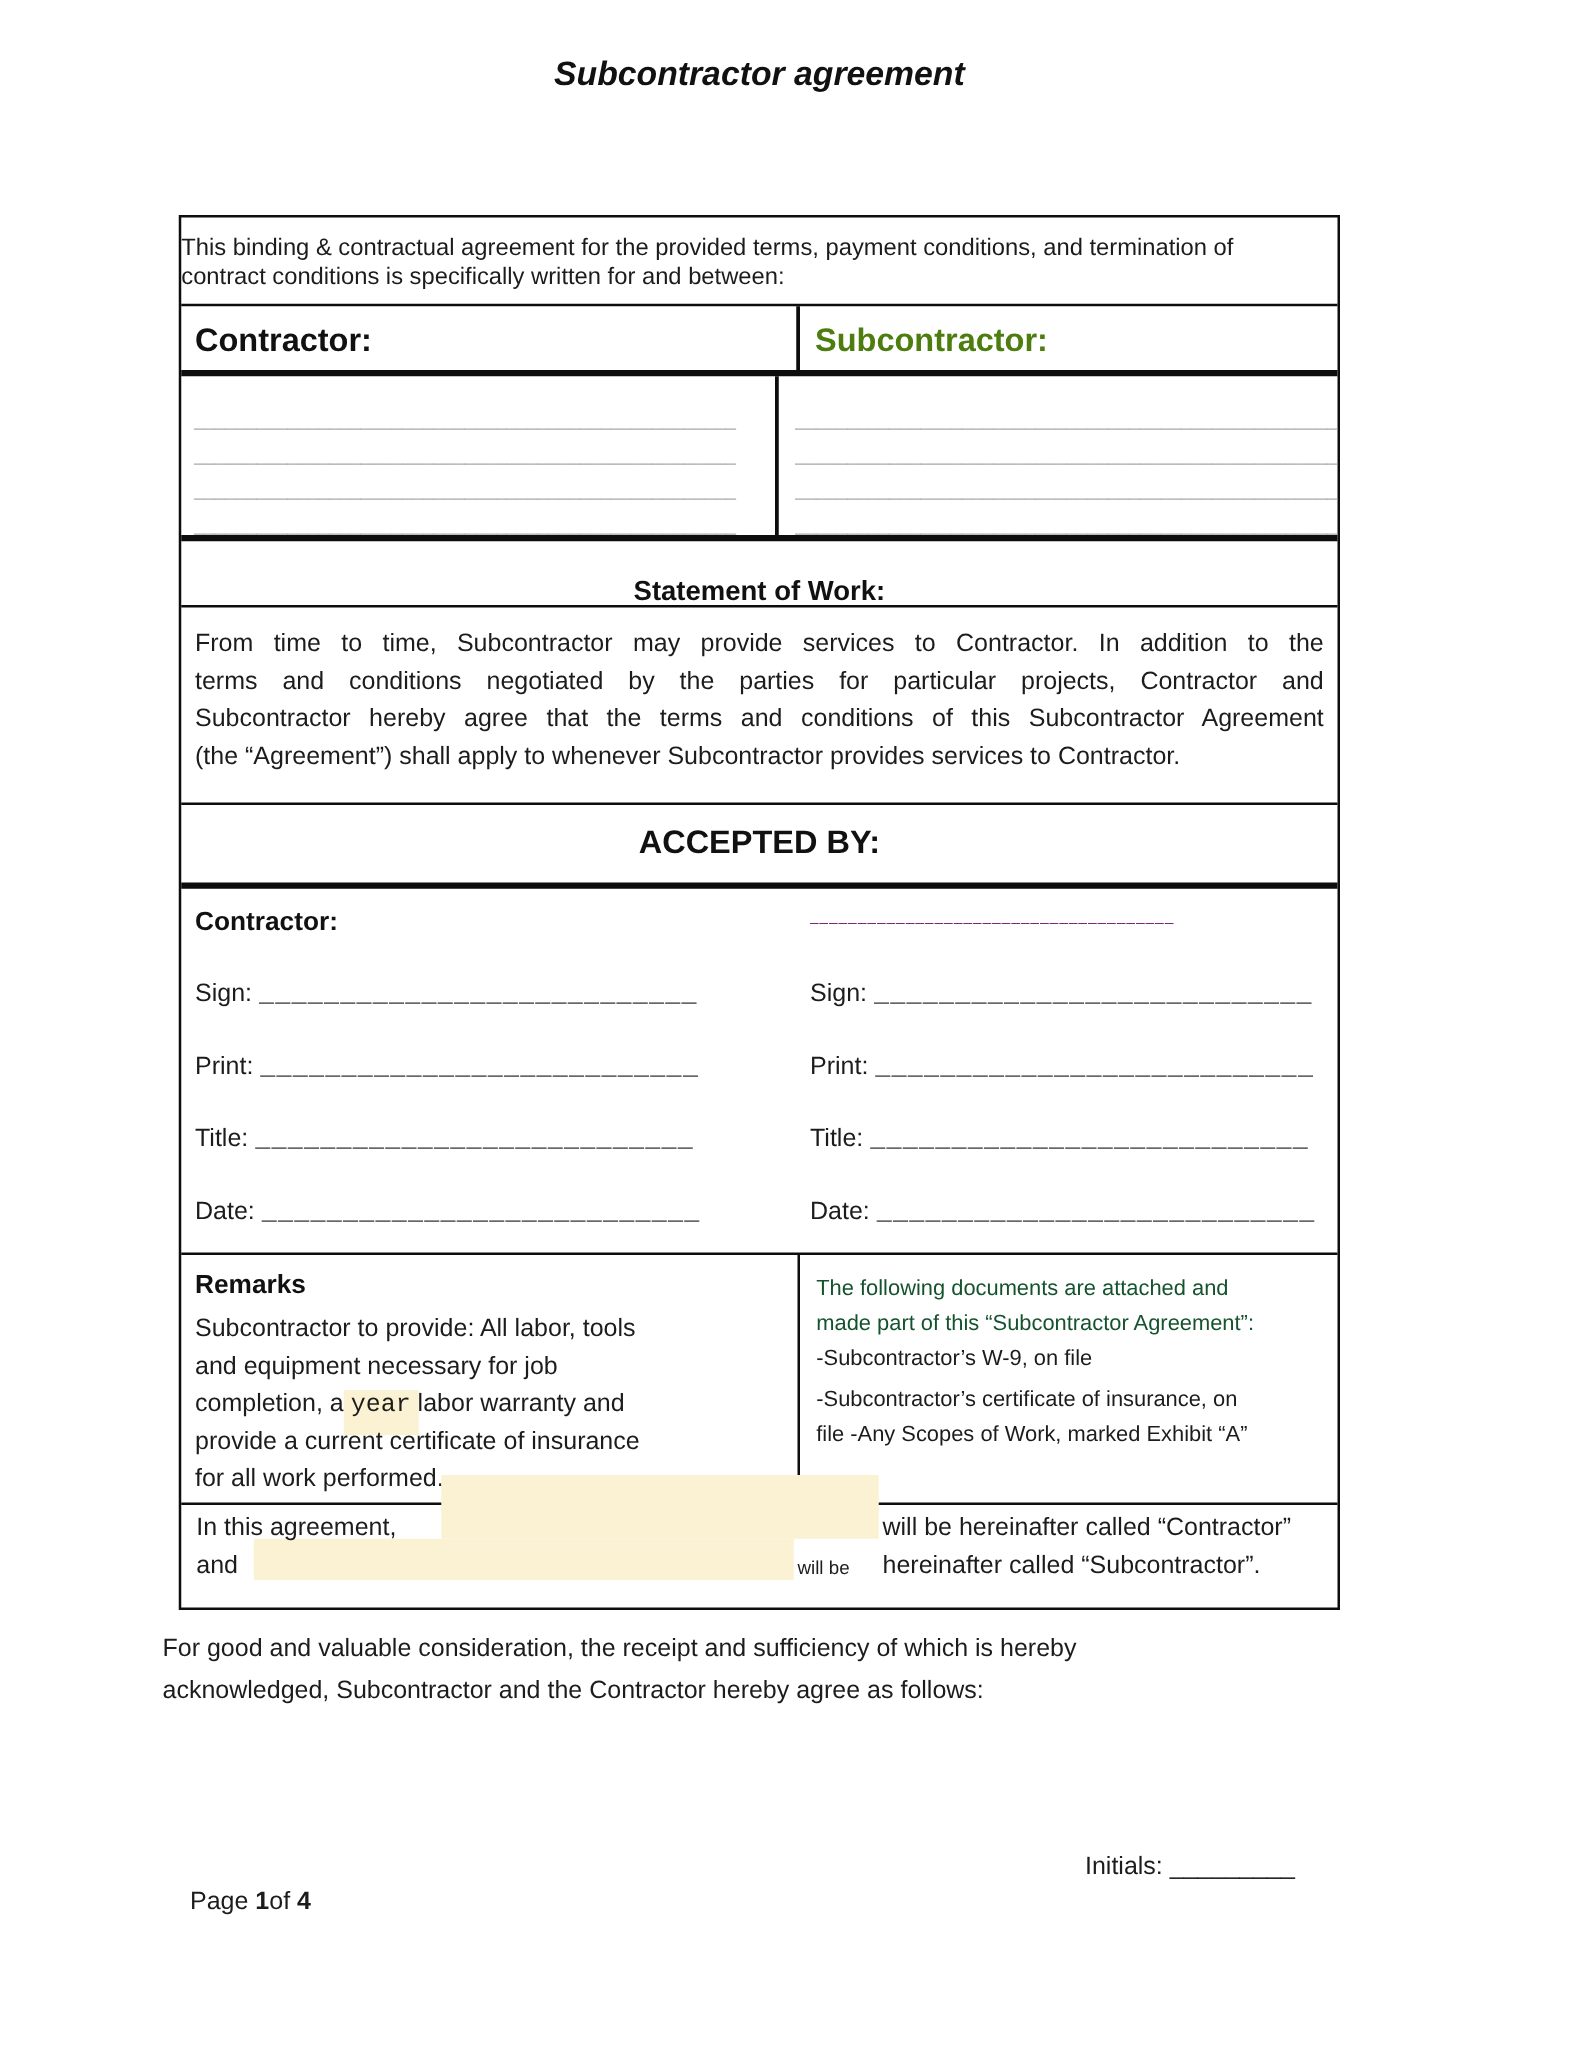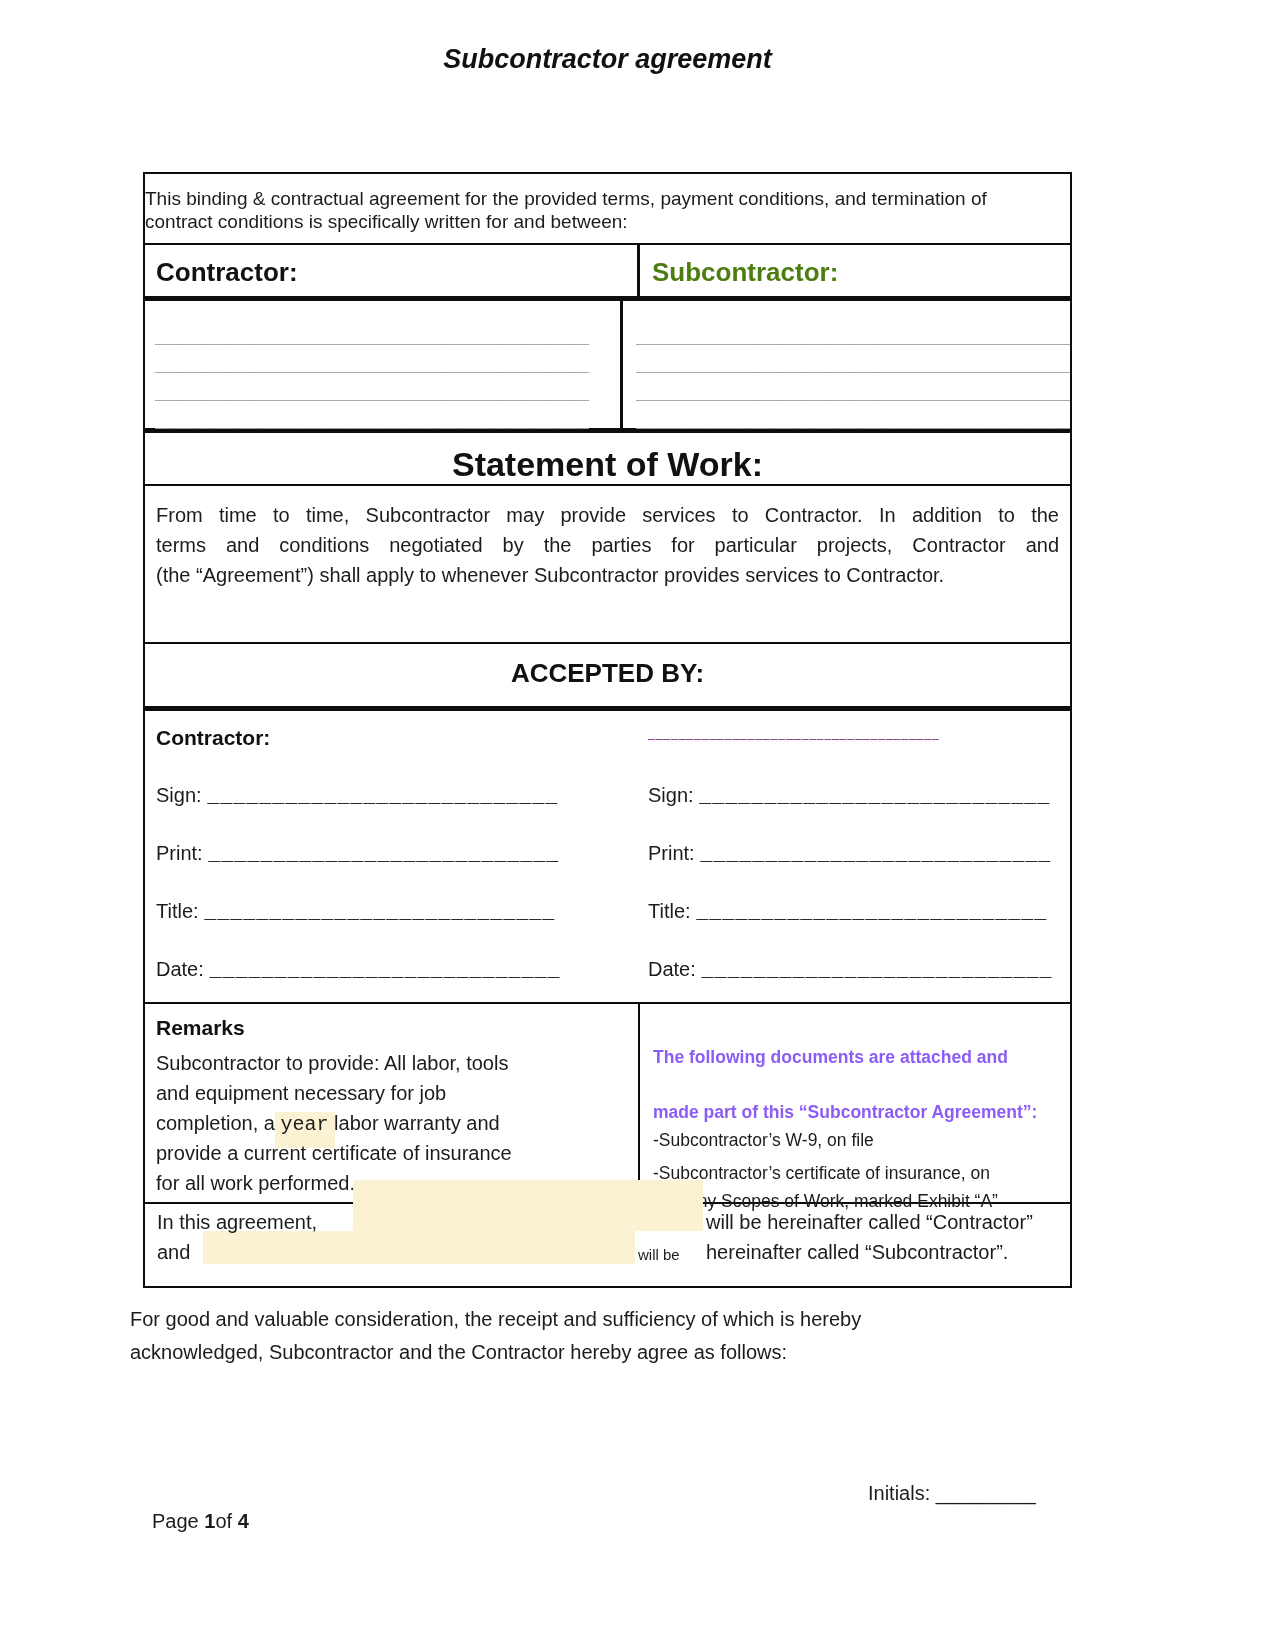--- a/index.html
+++ b/index.html
@@ -25,21 +25,21 @@
   .r-headers { height:56px; display:flex; }
   .r-headers .cell-l { width:495px; border-right:3px solid #0d0d0d; padding:12px 0 0 11px;
     font-size:26px; font-weight:bold; color:#111; }
   .r-headers .cell-r { flex:1; padding:12px 0 0 12px; font-size:26px; font-weight:bold; color:#4d7c0f; }
   
   .r-blanks { height:132px; display:flex; }
   .r-blanks .cell-l { width:495px; border-right:3px solid #0d0d0d; padding:22px 0 0 10px; }
   .r-blanks .cell-r { flex:1; padding:22px 0 0 13px; }
   .blankline { font-size:15px; line-height:28px; color:#a6a6a6; letter-spacing:0px; white-space:nowrap; overflow:hidden; }
   
-  .r-sowhead { height:53px; text-align:center; font-size:34px; font-weight:bold; color:#111; padding-top:12px; }
+  .r-sowhead { height:53px; text-align:center; font-size:22px; font-weight:bold; color:#111; padding-top:27px; }
   .r-sowhead { border-bottom-width:2px; }
   .r-sowbody { height:158px; padding:14px 11px 0 11px; font-size:20px; line-height:30px; }
   .jline { text-align:justify; height:30px; overflow:hidden; }
   .jline::after { content:""; display:inline-block; width:100%; }
   .r-acchead { height:67px; text-align:center; font-size:26px; font-weight:bold; color:#111; padding-top:14px; }
   
   .r-sign { height:293px; position:relative; font-size:20px; }
   .sig-col { position:absolute; top:0; }
   .sig-col-left { left:11px; width:470px; }
   .sig-col-right { left:503px; width:415px; }
@@ -48,21 +48,21 @@
   .sig-row { height:26px; margin-bottom:32px; white-space:nowrap; }
   .sig-row .lbl { display:inline-block; }
   .sig-row .bl { letter-spacing:1px;font-family:Liberation Mono, monospace; }
   
   .r-remarks { height:200px; display:flex; }
   .r-remarks .cell-l { width:495px; border-right:2px solid #0d0d0d; padding:12px 10px 0 11px; position:relative; }
   .r-remarks .cell-r { flex:1; padding:12px 8px 0 13px; }
   .remarks-head { font-size:21px; font-weight:bold; color:#111; height:28px; margin-bottom:4px; }
   .remarks-line { font-size:20px; line-height:30px; height:30px; }
   .hl { background:#FBF1D3; padding:1px 6px 12px 6px; margin:-1px -6px -12px -6px;font-family:Liberation Mono, monospace; }
-  .docs-head { font-size:17.5px; font-weight:bold; line-height:28px; color:#8b5cf6;margin-top:27px; }
+  .docs-head { font-size:17.5px; font-weight:normal; line-height:28px; color:#14532d; }
   .docs-item { font-size:17.5px; line-height:28px; }
   .docs-gap { height:5px; }
   
   .r-clause { position:relative; height:74px; font-size:20px; }
   .redact { position:absolute; background:#FBF1D3; }
   .redact-1 { left:208px; top:-24px; width:350px; height:51px; z-index:2; }
   .redact-2 { left:58px; top:27px; width:432px; height:33px; z-index:1; }
   .clause-txt { position:absolute; z-index:3; white-space:nowrap; }
   .ct-1a { left:12px; top:7px; }
   .ct-1b { left:561px; top:7px; }
@@ -108,20 +108,21 @@
         <div class="blankline">____________________________________________________</div>
         <div class="blankline">____________________________________________________</div>
       </div>
     </div>
 
     <div class="row r-sowhead">Statement of Work:</div>
 
     <div class="row r-sowbody">
       <div class="jline">From time to time, Subcontractor may provide services to Contractor. In addition to the</div>
       <div class="jline">terms and conditions negotiated by the parties for particular projects, Contractor and</div>
+      <div class="jline">Subcontractor hereby agree that the terms and conditions of this Subcontractor Agreement</div>
       <div>(the “Agreement”) shall apply to whenever Subcontractor provides services to Contractor.</div>
     </div>
 
     <div class="row r-acchead thickb">ACCEPTED BY:</div>
 
     <div class="row r-sign">
       <div class="sig-col sig-col-left">
         <div class="sig-head">Contractor:</div>
         <div class="sig-row">
           <span class="lbl">Sign:</span>

